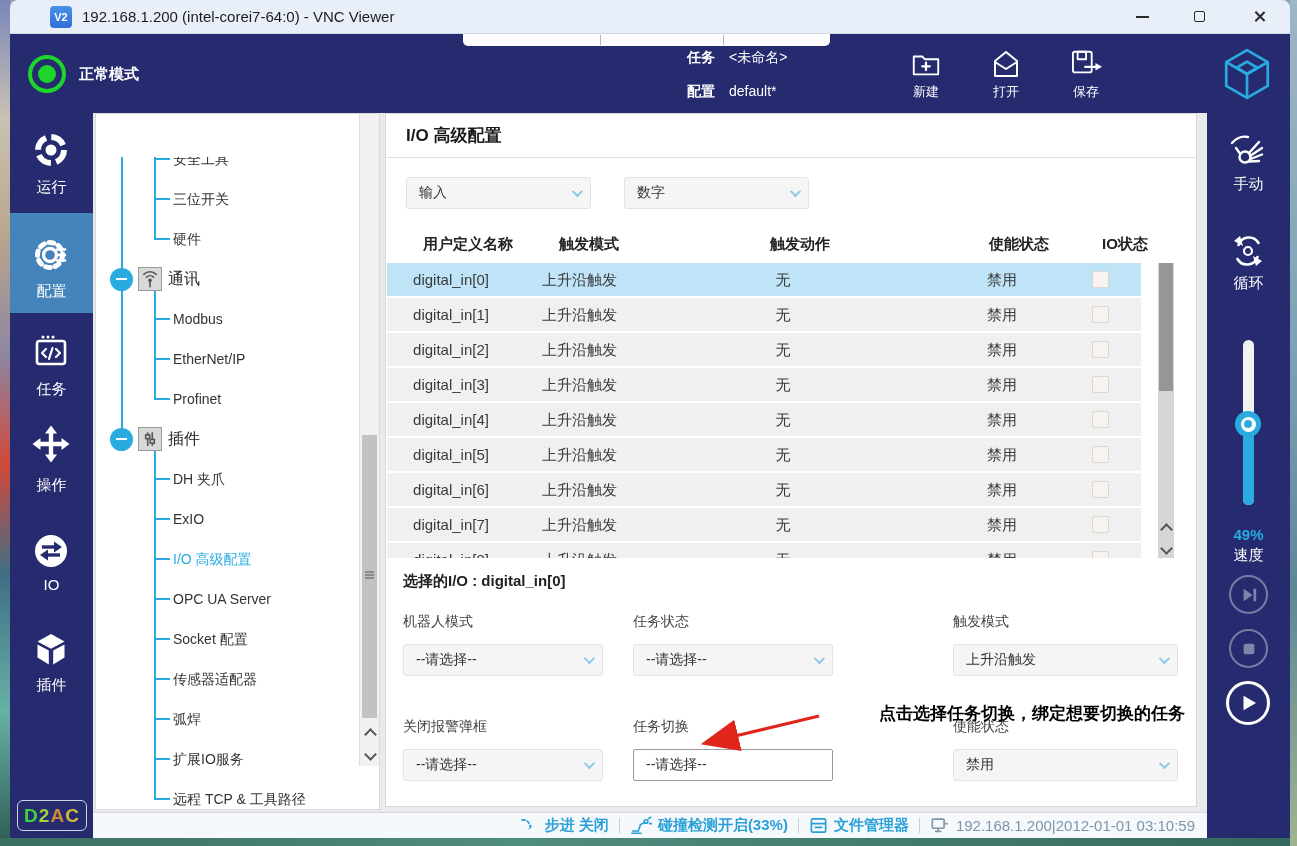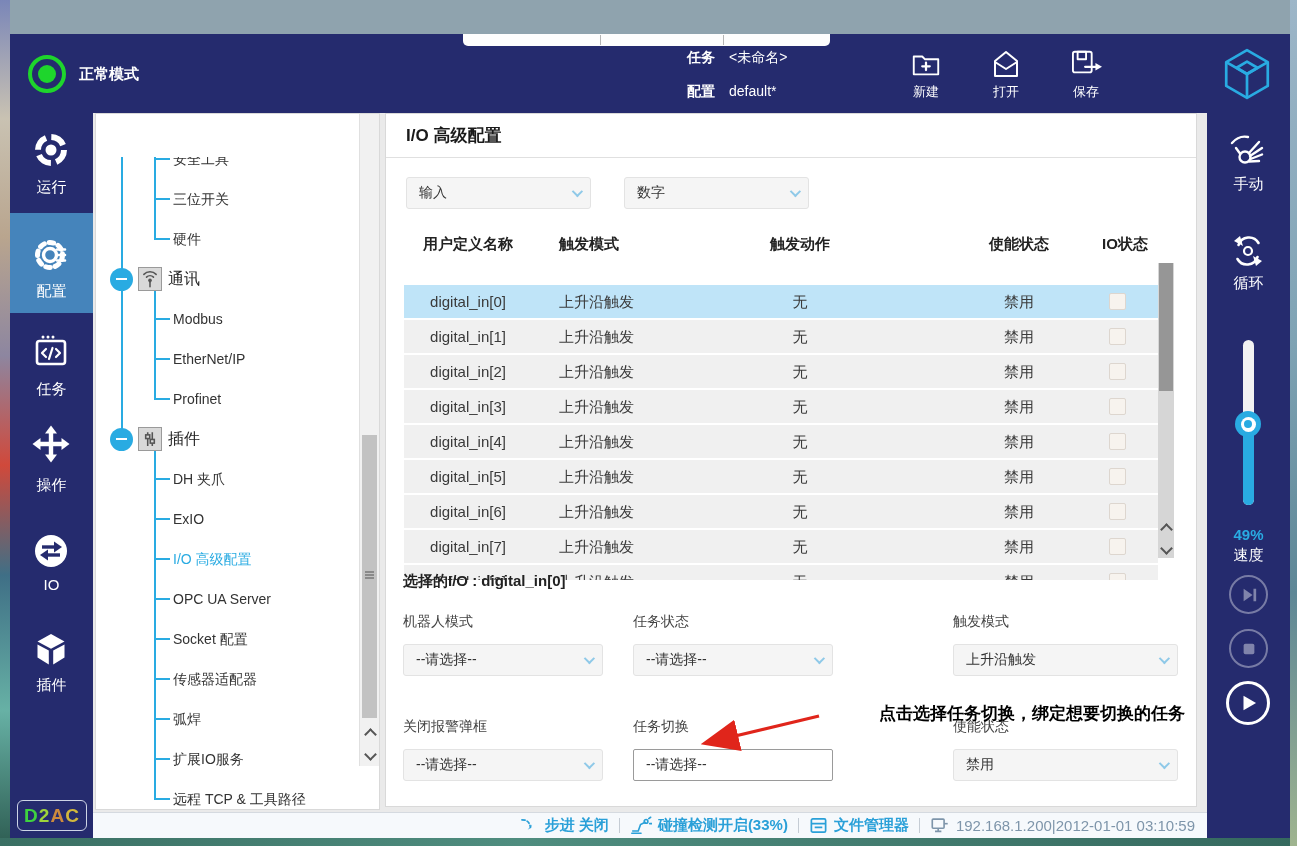--- a/index.html
+++ b/index.html
@@ -82,21 +82,21 @@
   
   .main { position:absolute; left:375px; top:79px; width:812px; height:694px; background:#fff; border:1px solid #d9d9d9; }
   .main-hdr { position:absolute; left:0; top:0; width:810px; height:44px; border-bottom:1px solid #e0e0e0;
     display:flex; align-items:center; padding-left:20px; font-size:17px; font-weight:bold; color:#1a1a1a; }
   .dd { position:absolute; height:32px; background:#f5f5f5; border:1px solid #e3e3e3; border-radius:3px;
     font-size:14px; color:#333; display:flex; align-items:center; padding:0 12px; cursor:pointer; }
   .dd .dd-chev { position:absolute; right:10px; width:8px; height:8px; border-right:2px solid #8fc9e8; border-bottom:2px solid #8fc9e8; transform:rotate(45deg) translateY(-2px); }
   .dd.hl { background:#fff; border:1px solid #9a9a9a; border-radius:2px; }
   .filter-1 { left:20px; top:63px; width:185px; } .filter-2 { left:238px; top:63px; width:185px; }
   .th-label { position:absolute; top:121px; height:20px; font-size:15px; font-weight:bold; color:#222; }
-  .rows { position:absolute; left:18px; top:149px; width:754px; height:295px; overflow:hidden;margin-top:22px; }
+  .rows { position:absolute; left:1px; top:149px; width:754px; height:295px; overflow:hidden; }
   .trow { position:relative; width:754px; height:33px; margin-bottom:2px; background:#f0f0f0; cursor:pointer; }
   .trow.sel { background:#bfe4f8; }
   .tcell { position:absolute; top:0; height:33px; line-height:33px; font-size:15px; color:#3a3a3a; }
   .tcheck { position:absolute; top:8px; width:17px; height:17px; background:#f7f3ee; border:1px solid #ddd6cf; border-radius:2px; cursor:pointer; }
   .tsb { position:absolute; left:772px; top:149px; width:16px; height:295px; background:#d6d6d6; }
   .tsb-thumb { position:absolute; left:1px; top:0; width:14px; height:128px; background:#969696; }
   .sel-io { position:absolute; left:17px; top:458px; font-size:15px; font-weight:bold; color:#222; }
   .f-label { position:absolute; height:18px; font-size:14px; color:#444; }
   .annot { position:absolute; right:11px; top:588px; font-size:17px; font-weight:bold; white-space:nowrap; }
   .annot-arrow { position:absolute; left:300px; top:592px; width:140px; height:50px; }
@@ -127,20 +127,33 @@
   .ws { position:absolute; left:83px; top:79px; width:1114px; height:725px; background:#eaeaea; }
 </style>
 </head>
 <body>
 
 <div class="screen">
   <div class="desk-left"></div>
   <div class="desk-bottom"></div>
   <div class="desk-right"></div>
 
+  <div class="titlebar">
+    <div class="vnc-badge">V2</div>
+    <div class="win-title">192.168.1.200 (intel-corei7-64:0) - VNC Viewer</div>
+    <div class="win-ctrl wc-min">
+        <div class="wc-bar"></div>
+      </div>
+    <div class="win-ctrl wc-max">
+        <div class="wc-box"></div>
+      </div>
+    <div class="win-ctrl wc-close">
+        <div class="wc-x"></div>
+      </div>
+  </div>
 
   <div class="app">
     <div class="notch">
       <div class="tick" style="left:137px"></div>
       <div class="tick" style="left:260px"></div>
     </div>
 
     <div class="hdr">
       <div class="mode-ind">
         <div class="mode-ring">

